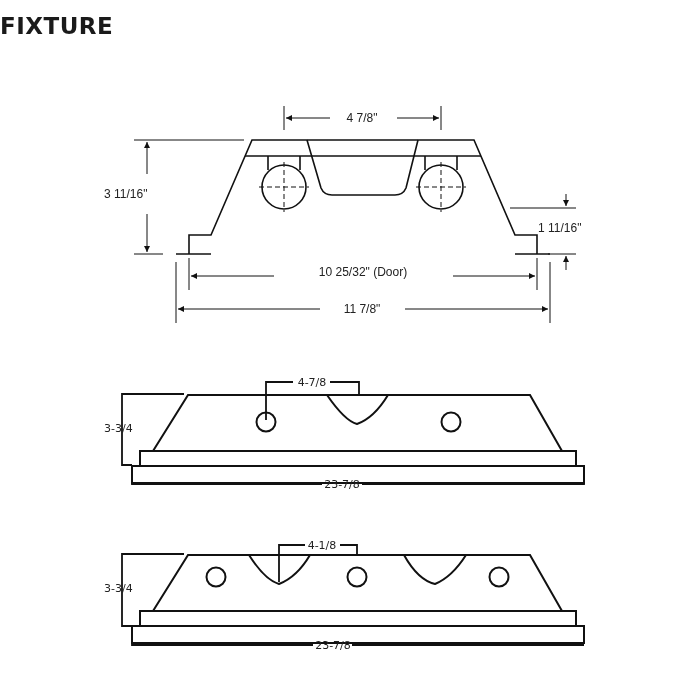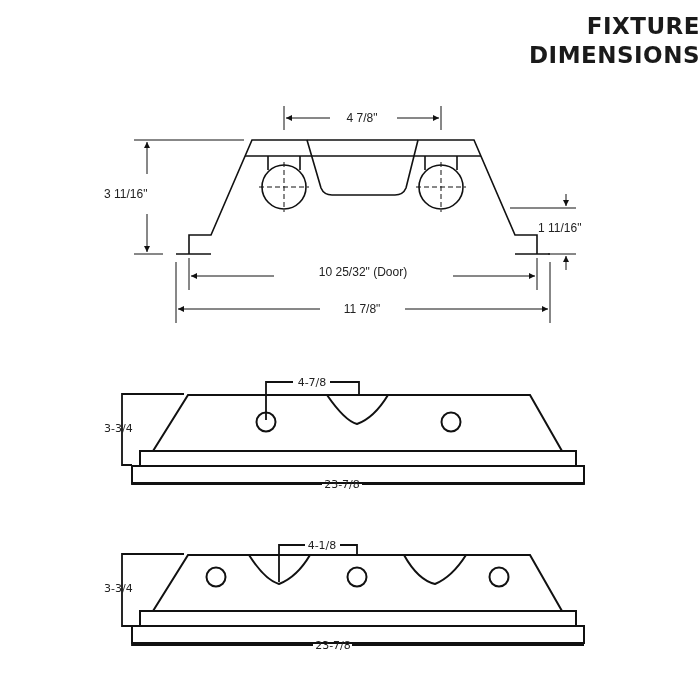--- a/index.html
+++ b/index.html
@@ -1,33 +1,32 @@
 <!DOCTYPE html>
 <html><head>
   <meta charset="utf-8">
   <style>
     html, body { margin: 0; padding: 0; background: #ffffff; }
     body { width: 700px; height: 700px; position: relative; overflow: hidden; }
     .title {
       position: absolute; left: 0; top: 12px; width: 700px;
-      text-align: right;
+      text-align: left;
       font-family: "DejaVu Sans", sans-serif;
       font-weight: bold; font-size: 23px; line-height: 29px;
       color: #1a1a1a; letter-spacing: 0.5px;
     }
     svg { position: absolute; left: 0; top: 0; }
     .lbl { font-family: "Liberation Sans", sans-serif; font-size: 12px; fill: #222; }
     .lbl2 { font-family: "DejaVu Sans", sans-serif; font-size: 11px; fill: #222; }
   </style>
 </head>
 <body>
 
 <div class="title">
   <div>FIXTURE</div>
-  <div>DIMENSIONS</div>
 </div>
 
 <svg width="700" height="700" viewBox="0 0 700 700">
   <defs>
     <marker id="arr" viewBox="0 0 10 10" refX="10" refY="5" markerWidth="9" markerHeight="6" orient="auto-start-reverse">
       <path d="M0,0 L10,5 L0,10 z" fill="#111"></path>
     </marker>
   </defs>
 
   <g stroke="#111" stroke-width="1.6" fill="none">

